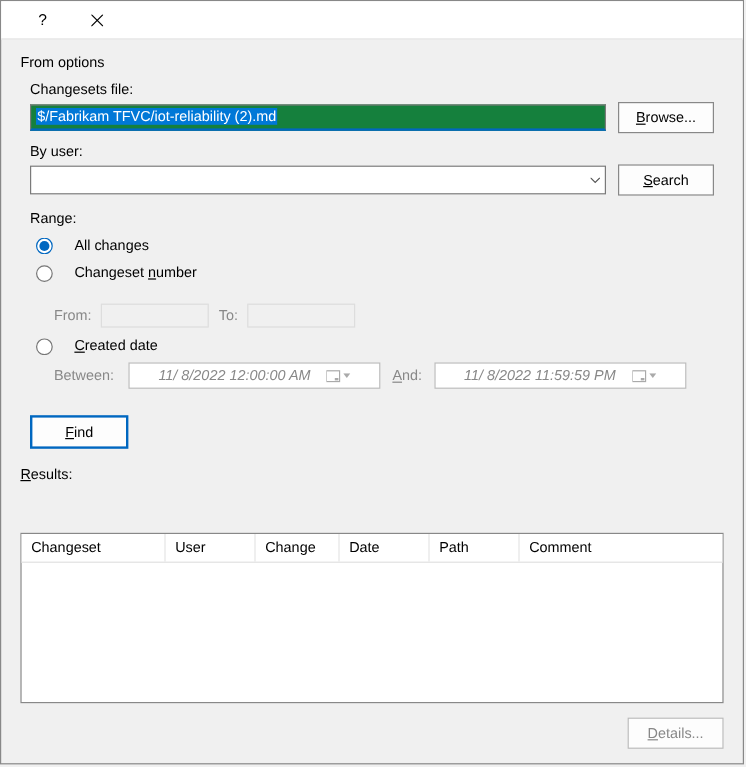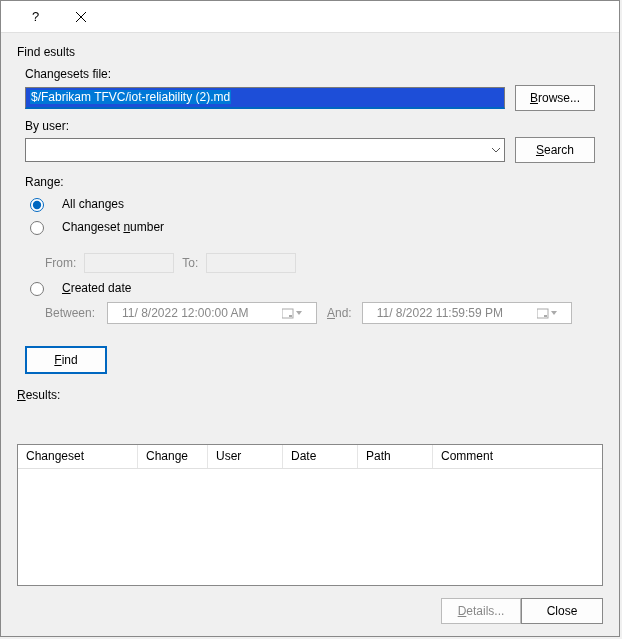--- a/index.html
+++ b/index.html
@@ -68,21 +68,21 @@
   .textinput {
     height: 22px;
     border: 1px solid #7a7a7a;
     background: #fff;
     padding: 2px 4px;
     font-size: 12px;
     font-family: inherit;
     flex: 1;
   }
   .textinput.selected {
-    background: #1d4ed8;
+    background: #15803d;
     border-bottom: 2px solid #0067c0;
   }
   .textinput.selected .seltext {
     background: #0078d7;
     color: #fff;
     padding: 0px 1px;
   }
   .combo {
     flex: 1;
     height: 24px;
@@ -149,22 +149,23 @@
     margin-top: 4px;
   }
   .date-box {
     width: 210px;
     height: 22px;
     border: 1px solid #bbb;
     background: #fff;
     color: #888;
     display: flex;
     align-items: center;
-    padding: 0 14px;
-    font-size: 12px;
+    padding: 0 24px;
+    font-size: 12px;
+    font-style: italic;
   }
   .date-box .cal {
     margin-left: auto;
     display: flex;
     align-items: center;
     gap: 2px;
   }
   .results-area {
     margin-top: 14px;
     flex: 1;
@@ -210,21 +211,21 @@
     <div class="titlebar-btn">
       <svg width="10" height="10" viewBox="0 0 10 10">
           <line x1="0" y1="0" x2="10" y2="10" stroke="#000" stroke-width="1"></line>
           <line x1="10" y1="0" x2="0" y2="10" stroke="#000" stroke-width="1"></line>
         </svg>
     </div>
   </div>
 
   <div class="content">
 
-    <div class="group-label">Find esults</div>
+    <div class="group-label">From options</div>
 
     <div class="group-box">
 
       <div class="label" style="margin-bottom:4px;"><span>Changesets file:</span></div>
       <div class="row">
         <div class="textinput selected" style="flex:1;">
           <span class="seltext">$/Fabrikam TFVC/iot-reliability (2).md</span>
         </div>
         <div class="btn">
             <span><span class="u">B</span>rowse...</span>
@@ -303,34 +304,31 @@
           </div>
       </div>
 
     </div>
 
     <div class="results-area">
       <div class="label" style="margin-bottom:2px;"><span class="u">R</span>esults:</div>
       <div class="results-grid">
         <div class="grid-header">
           <div class="grid-col" style="width:120px;">Changeset</div>
+          <div class="grid-col" style="width:75px;">User</div>
           <div class="grid-col" style="width:70px;">Change</div>
-          <div class="grid-col" style="width:75px;">User</div>
           <div class="grid-col" style="width:75px;">Date</div>
           <div class="grid-col" style="width:75px;">Path</div>
           <div class="grid-col" style="flex:1;border-right:none;">Comment</div>
         </div>
         <div style="flex:1;"></div>
       </div>
     </div>
 
   </div>
 
   <div class="footer">
     <div class="btn disabled">
         <span><span class="u">D</span>etails...</span>
       </div>
-    <div class="btn" style="min-width:82px;">
-        <span>Close</span>
-      </div>
   </div>
 
 </div>
 
 </body></html>

